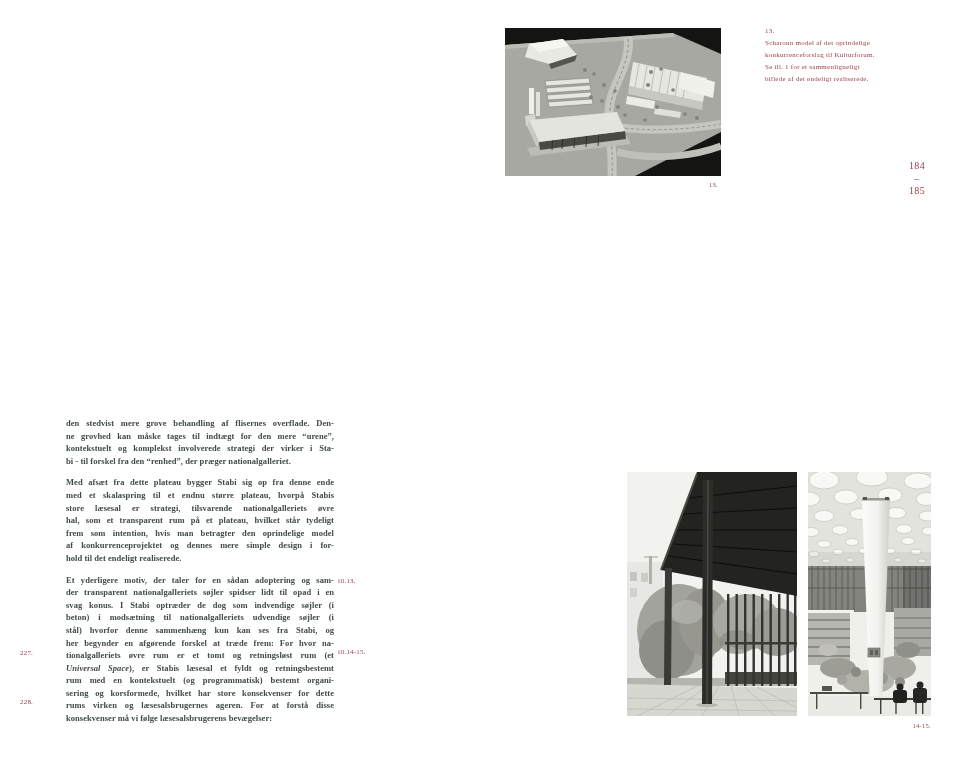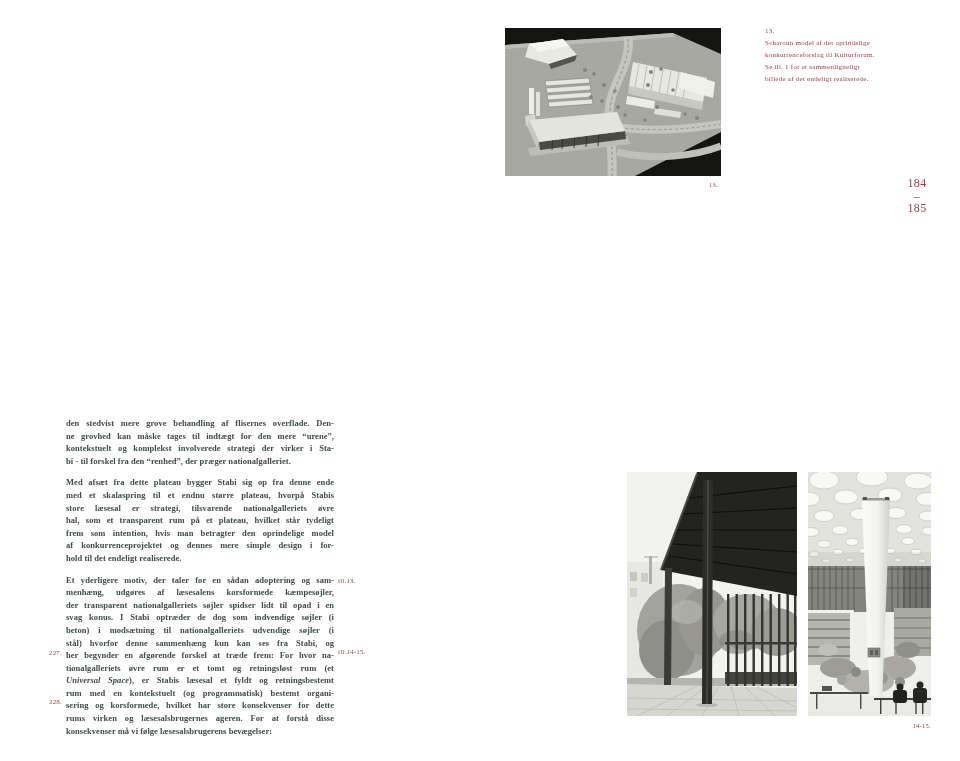--- a/index.html
+++ b/index.html
@@ -7,26 +7,26 @@
           font-family:"Liberation Serif", serif;}
   
   .textcol{position:absolute;left:66px;top:417px;width:268px;color:#414c46;
            font-size:8.5px;letter-spacing:0.05px;}
   .para{margin:0 0 9px 0;}
   .line{height:12.6px;line-height:12.6px;overflow:hidden;text-align:justify;
         text-align-last:justify;-moz-text-align-last:justify;white-space:normal;font-weight:bold;}
   .line.e{text-align-last:left;-moz-text-align-last:left;}
   .line i{font-style:italic;}
   .mnote{position:absolute;font-size:7px;letter-spacing:0.2px;color:#9b4047;margin-top:24px;}
-  .mnote.numL{left:20px;width:42px;text-align:right;}
+  .mnote.numL{left:20px;width:42px;text-align:left;}
   
   .caption{position:absolute;left:765px;top:25px;width:150px;font-size:7px;
            line-height:12px;color:#9b4047;letter-spacing:0.25px;}
-  .pagenums{position:absolute;left:892px;top:177px;width:50px;text-align:center;
-            font-size:12px;line-height:12.5px;color:#9b4047;letter-spacing:0.4px;}
+  .pagenums{position:absolute;left:892px;top:160px;width:50px;text-align:center;
+            font-size:10px;line-height:12.5px;color:#9b4047;letter-spacing:0.4px;}
   .figlabel{position:absolute;font-size:6.5px;color:#9b4047;letter-spacing:0.3px;text-align:right;}
   figure{margin:0;padding:0;position:absolute;}
   figure svg{display:block;width:100%;height:100%;}
   #model-photo{left:505px;top:28px;width:216px;height:148px;}
   #photo-left{left:627px;top:472px;width:170px;height:244px;}
   #photo-right{left:808px;top:472px;width:123px;height:244px;}
   #fig13{left:621px;top:181px;width:97px;}
   #fig1415{left:831px;top:722px;width:100px;}
   #note227{top:625px;}
   #note228{top:674px;}
@@ -49,21 +49,20 @@
       <div class="line">Med afsæt fra dette plateau bygger Stabi sig op fra denne ende</div>
       <div class="line">med et skalaspring til et endnu større plateau, hvorpå Stabis</div>
       <div class="line">store læsesal er strategi, tilsvarende nationalgalleriets øvre</div>
       <div class="line">hal, som et transparent rum på et plateau, hvilket står tydeligt</div>
       <div class="line">frem som intention, hvis man betragter den oprindelige model</div>
       <div class="line">af konkurrenceprojektet og dennes mere simple design i for-</div>
       <div class="line e">hold til det endeligt realiserede.</div>
     </div>
     <div class="para">
       <div class="line">Et yderligere motiv, der taler for en sådan adoptering og sam-</div>
-      <div class="line">menhæng, udgøres af læsesalens korsformede kæmpesøjler,</div>
       <div class="line">der transparent nationalgalleriets søjler spidser lidt til opad i en</div>
       <div class="line">svag konus. I Stabi optræder de dog som indvendige søjler (i</div>
       <div class="line">beton) i modsætning til nationalgalleriets udvendige søjler (i</div>
       <div class="line">stål) hvorfor denne sammenhæng kun kan ses fra Stabi, og</div>
       <div class="line">her begynder en afgørende forskel at træde frem: For hvor na-</div>
       <div class="line">tionalgalleriets øvre rum er et tomt og retningsløst rum (et</div>
       <div class="line"><i>Universal Space</i><span>), er Stabis læsesal et fyldt og retningsbestemt</span></div>
       <div class="line">rum med en kontekstuelt (og programmatisk) bestemt organi-</div>
       <div class="line">sering og korsformede, hvilket har store konsekvenser for dette</div>
       <div class="line">rums virken og læsesalsbrugernes ageren. For at forstå disse</div>

